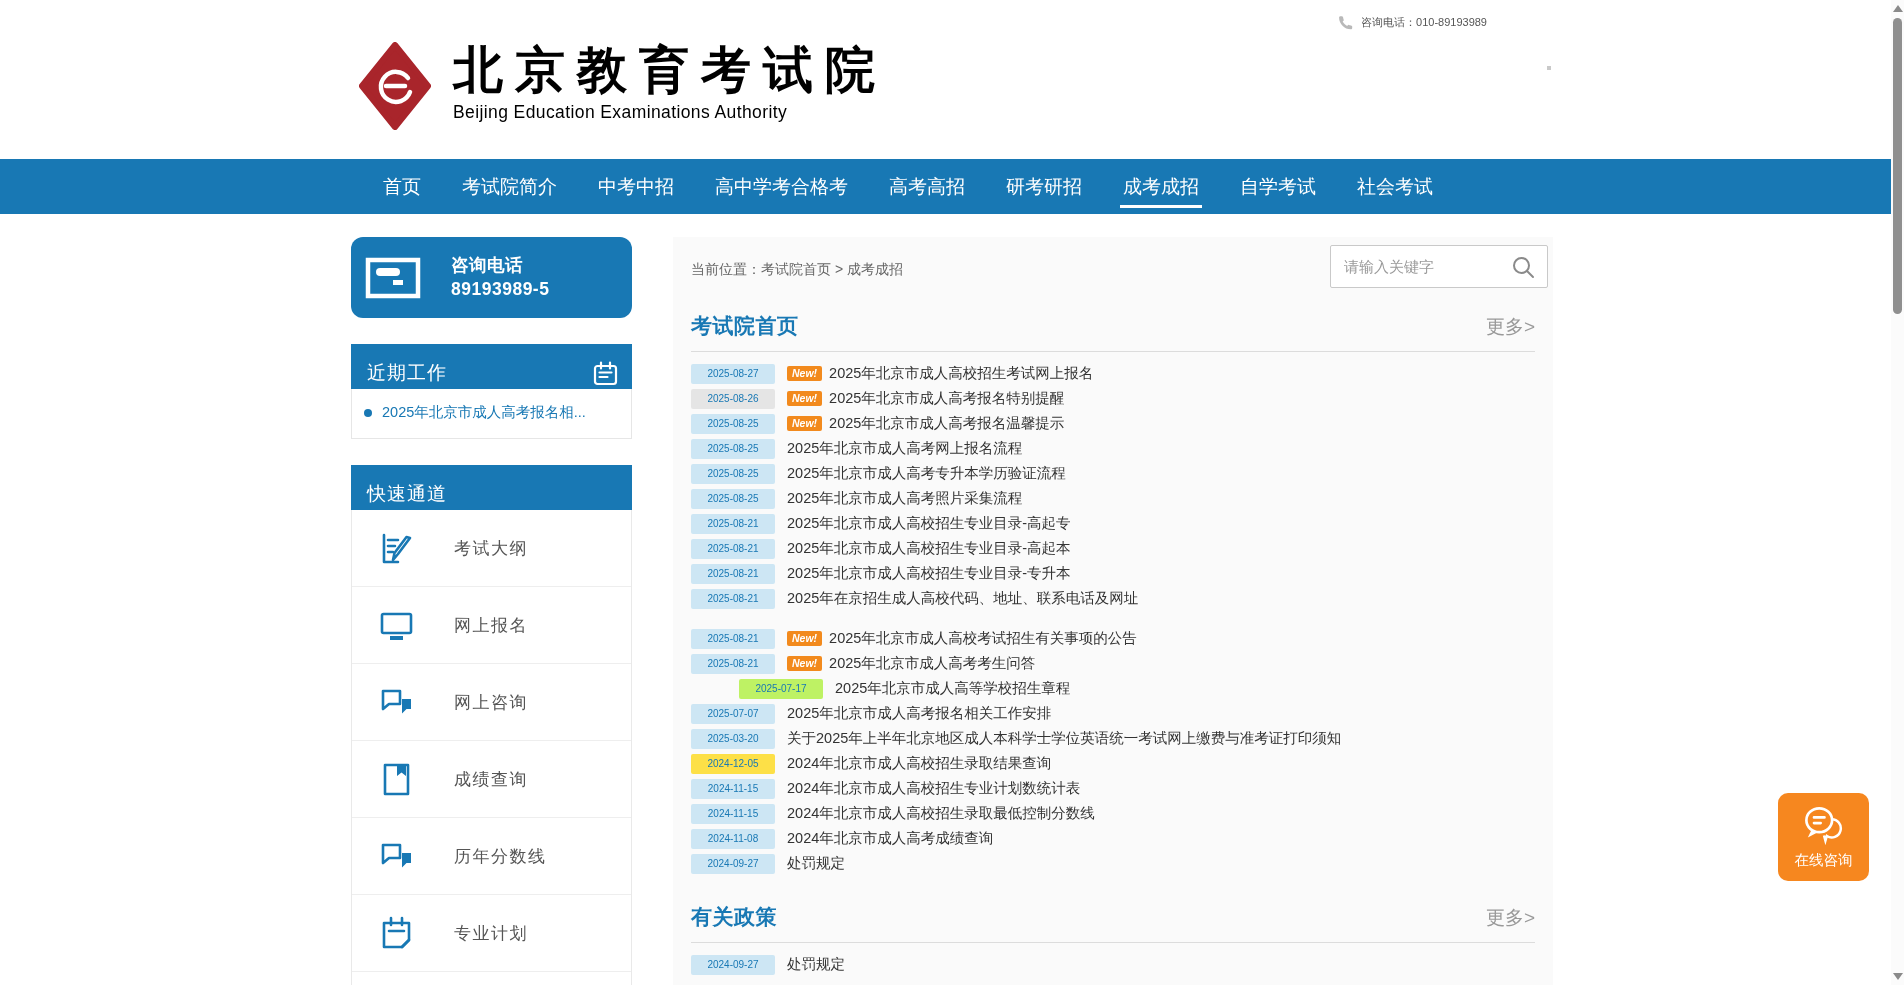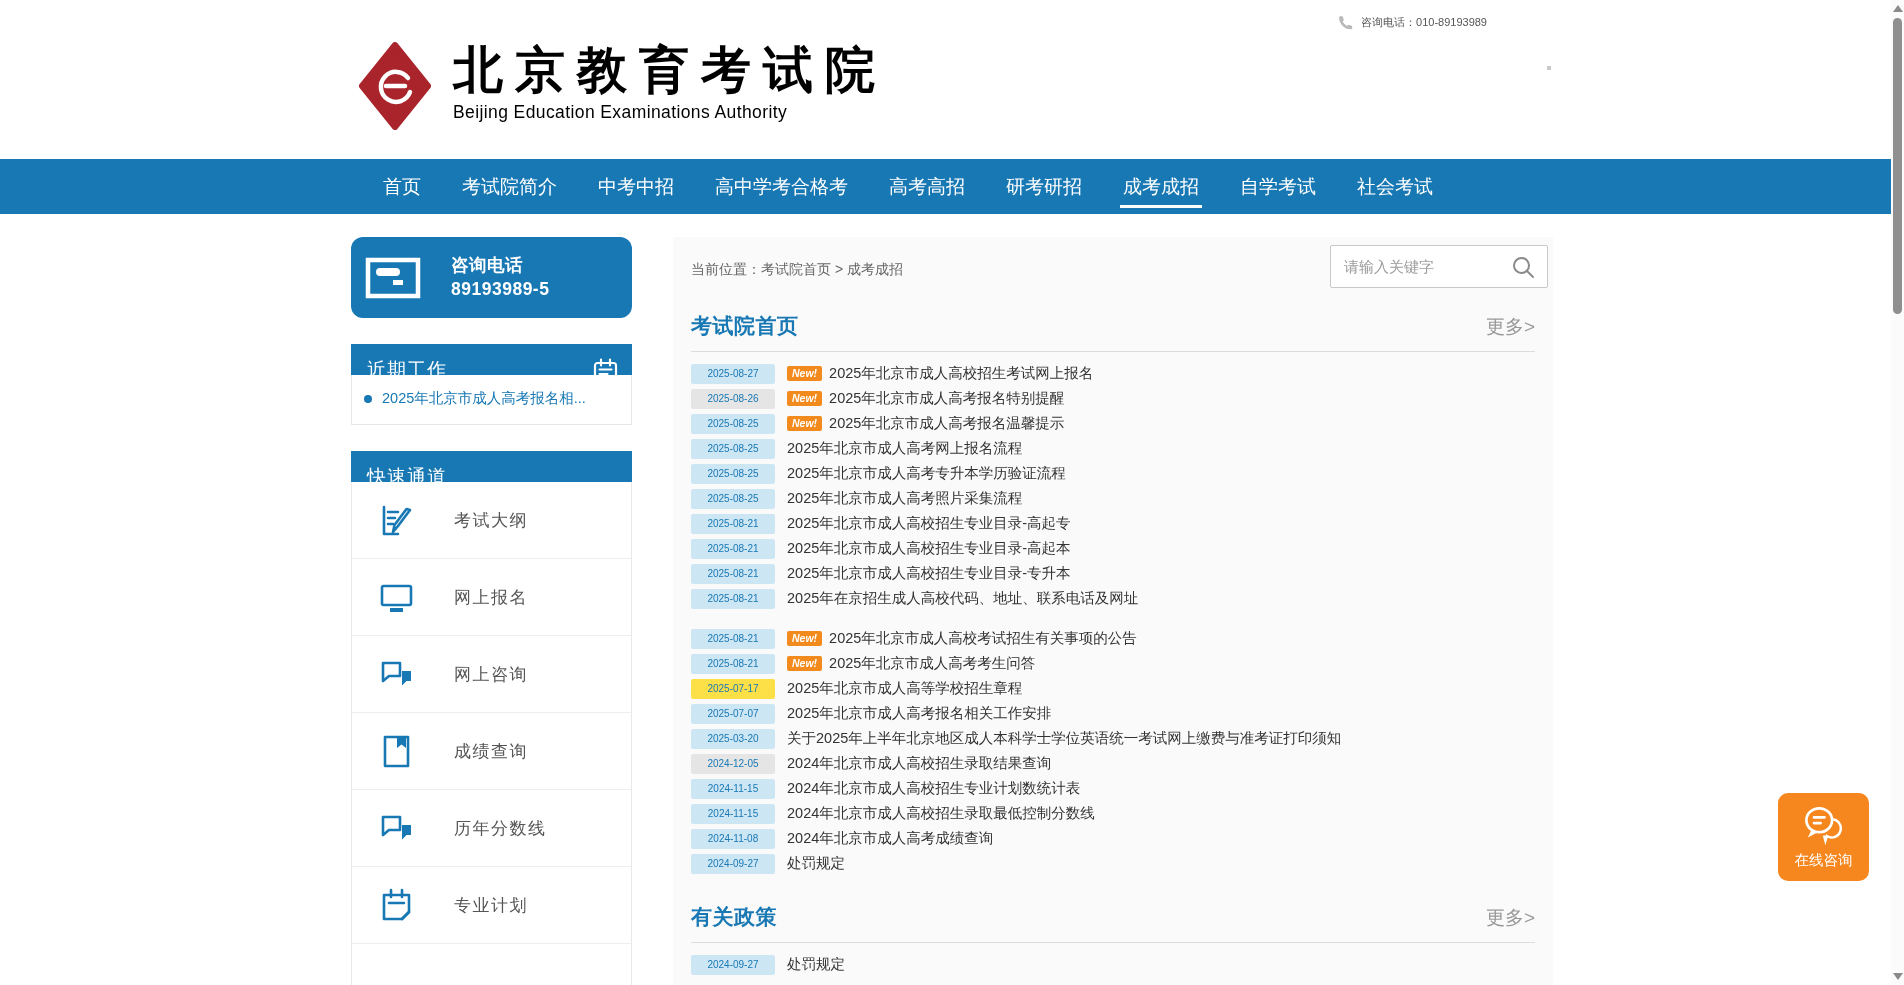--- a/index.html
+++ b/index.html
@@ -37,21 +37,21 @@
   .sidebar { width:281px; flex:none; }
   .main { flex:1; min-height:748px; padding:0 18px 30px; }
 
   
   .contact-box { height:81px; border-radius:12px; display:flex; align-items:center;
     padding:16px 14px; gap:30px; color:#fff; }
   .contact-box svg { width:56px; height:44px; flex:none; }
   .contact-text { font-size:17.5px; font-weight:600; line-height:1.35; letter-spacing:.5px; }
 
   .side-block { margin-top:26px; }
-  .side-header { height:31px; color:#fff; display:flex; align-items:flex-start;
+  .side-header { height:45px; color:#fff; display:flex; align-items:center;
     justify-content:space-between; padding:13px 13px 0 16px; }
   .side-header .side-title { font-size:19px; letter-spacing:1px; }
   .side-header svg { width:27px; height:27px; }
 
   .recent-body { background:#fff; border:1px solid #e6e6e6; border-top:none;
     padding:14px 12px 16px; display:flex; align-items:center; gap:10px; }
   .dot { width:8px; height:8px; border-radius:50%; flex:none; }
   .recent-link { font-size:14.5px; white-space:nowrap; overflow:hidden; }
 
   .quick-list { background:#fff; border:1px solid #e9e9e9; border-top:none; }
@@ -343,36 +343,36 @@
     <span class="date-badge" style="background: rgb(205, 230, 244); color: rgb(24, 120, 180);">2025-08-21</span>
     <span class="new-badge" style="background: rgb(242, 138, 29);">New!</span>
     <a class="row-title" href="#">2025年北京市成人高校考试招生有关事项的公告</a>
   </div>
             <div class="notice-row">
     <span class="date-badge" style="background: rgb(205, 230, 244); color: rgb(24, 120, 180);">2025-08-21</span>
     <span class="new-badge" style="background: rgb(242, 138, 29);">New!</span>
     <a class="row-title" href="#">2025年北京市成人高考考生问答</a>
   </div>
             <div class="notice-row">
-    <span class="date-badge" style="background: #fde047; color: rgb(24, 120, 180);">2025-07-17</span>
+    <span class="date-badge" style="background: #bef264; color: rgb(24, 120, 180); margin-left: 48px;">2025-07-17</span>
 
     <a class="row-title" href="#">2025年北京市成人高等学校招生章程</a>
   </div>
             <div class="notice-row">
     <span class="date-badge" style="background: rgb(205, 230, 244); color: rgb(24, 120, 180);">2025-07-07</span>
 
     <a class="row-title" href="#">2025年北京市成人高考报名相关工作安排</a>
   </div>
             <div class="notice-row">
     <span class="date-badge" style="background: rgb(205, 230, 244); color: rgb(24, 120, 180);">2025-03-20</span>
 
     <a class="row-title" href="#">关于2025年上半年北京地区成人本科学士学位英语统一考试网上缴费与准考证打印须知</a>
   </div>
             <div class="notice-row">
-    <span class="date-badge" style="background: #e5e5e5; color: rgb(24, 120, 180);">2024-12-05</span>
+    <span class="date-badge" style="background: #fde047; color: rgb(24, 120, 180);">2024-12-05</span>
 
     <a class="row-title" href="#">2024年北京市成人高校招生录取结果查询</a>
   </div>
             <div class="notice-row">
     <span class="date-badge" style="background: rgb(205, 230, 244); color: rgb(24, 120, 180);">2024-11-15</span>
 
     <a class="row-title" href="#">2024年北京市成人高校招生专业计划数统计表</a>
   </div>
             <div class="notice-row">
     <span class="date-badge" style="background: rgb(205, 230, 244); color: rgb(24, 120, 180);">2024-11-15</span>

